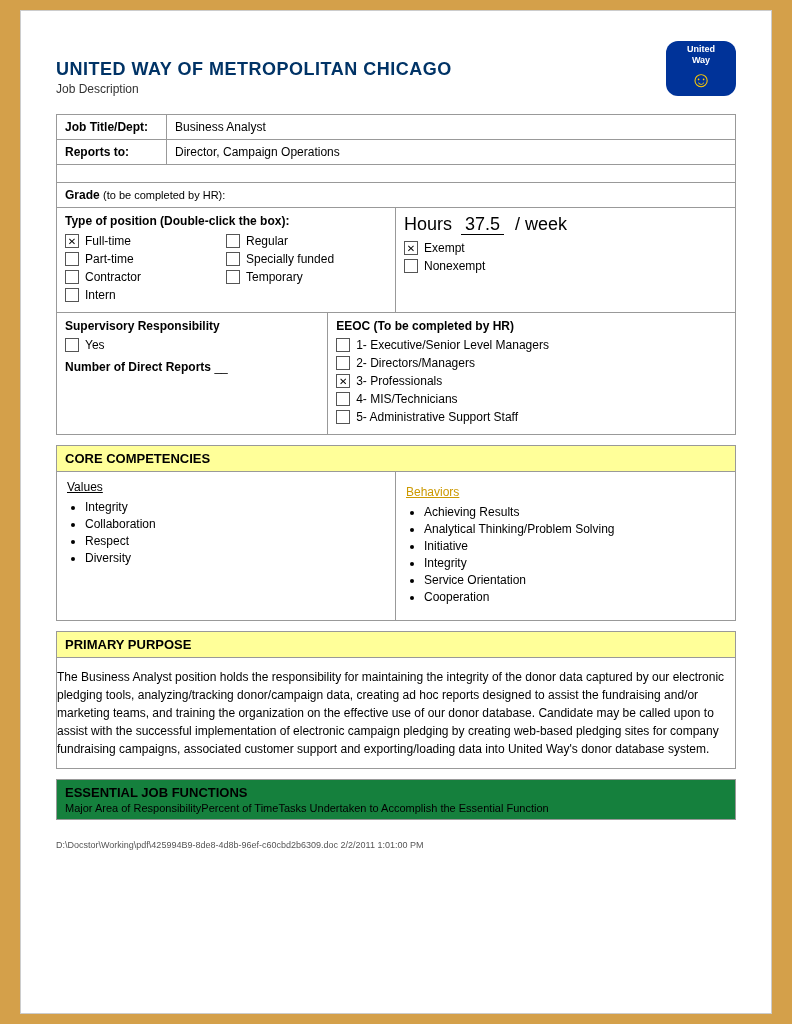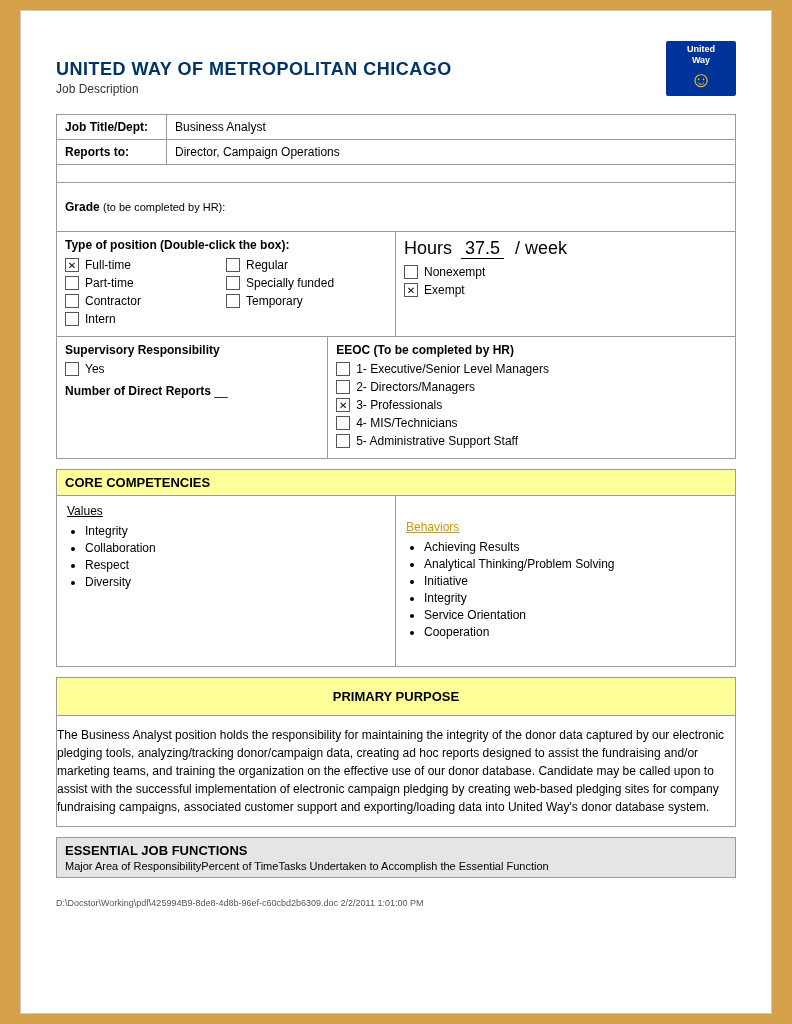--- a/index.html
+++ b/index.html
@@ -35,21 +35,21 @@
     }
     .header-title .subtitle {
       font-size: 12px;
       color: #333;
       margin-top: 2px;
     }
     .logo {
       width: 70px;
       height: 55px;
       background: #003399;
-      border-radius: 2px;
+      border-radius: 12px;
       display: flex;
       flex-direction: column;
       align-items: center;
       justify-content: center;
       color: white;
       font-size: 9px;
       font-weight: bold;
       text-align: center;
       position: relative;
       overflow: hidden;
@@ -158,21 +158,21 @@
       border-top: none;
       display: flex;
     }
     .comp-left {
       width: 50%;
       border-right: 1px solid #999;
       padding: 8px 10px;
     }
     .comp-right {
       width: 50%;
-      padding: 24px 10px;
+      padding: 13px 10px;
     }
     .comp-title {
       text-decoration: underline;
       margin-bottom: 6px;
       font-size: 12px;
     }
     .comp-title.yellow {
       color: #cc9900;
     }
     .bullet-list {
@@ -181,38 +181,37 @@
     }
     .bullet-list li {
       margin-bottom: 3px;
       font-size: 12px;
     }
 
     
     .primary-header {
       background: #ffff99;
       border: 1px solid #999;
-      padding: 11px 8px;
+      padding: 5px 8px;
       font-weight: bold;
       font-size: 13px;
       color: #000;
       margin-top: 10px;
-      text-align: center;
     }
     .primary-body {
       border: 1px solid #999;
       border-top: none;
       padding: 10px 0;
       font-size: 12px;
       line-height: 1.5;
     }
 
     
     .essential-header {
-      background: #e5e5e5;
+      background: #15803d;
       border: 1px solid #999;
       padding: 5px 8px;
       margin-top: 10px;
     }
     .essential-title {
       font-weight: bold;
       font-size: 13px;
     }
     .essential-subtitle {
       display: flex;
@@ -265,21 +264,21 @@
       <td>Business Analyst</td>
     </tr>
     <tr>
       <td class="label-cell">Reports to:</td>
       <td>Director, Campaign Operations</td>
     </tr>
     <tr>
       <td colspan="2" style="height:18px;"></td>
     </tr>
     <tr>
-      <td colspan="2" style="padding:17px 8px;">
+      <td colspan="2" style="padding:5px 8px;">
         <span class="grade-label">Grade</span>
         <span class="grade-sub">(to be completed by HR):</span>
       </td>
     </tr>
   </tbody>
     </table>
 
   <div class="position-section" style="border-top:none;">
     <div class="position-row">
       <div class="position-left">
@@ -319,26 +318,26 @@
           </div>
         </div>
       </div>
       <div class="position-right">
         <div class="hours-line">
           <span>Hours</span>
           <span style="margin-left:4px; border-bottom:1px solid #000; padding:0 4px;">37.5</span>
           <span style="margin-left:6px;">/ week</span>
         </div>
         <div class="checkbox-row">
+          <span class="cb checked"></span>
+          <span>Exempt</span>
+        </div>
+        <div class="checkbox-row">
           <span class="cb"></span>
           <span>Nonexempt</span>
-        </div>
-        <div class="checkbox-row">
-          <span class="cb checked"></span>
-          <span>Exempt</span>
         </div>
       </div>
     </div>
   </div>
 
   <div class="super-eeoc">
     <div class="super-left">
       <div class="section-bold">Supervisory Responsibility</div>
       <div class="checkbox-row">
         <span class="cb"></span>

